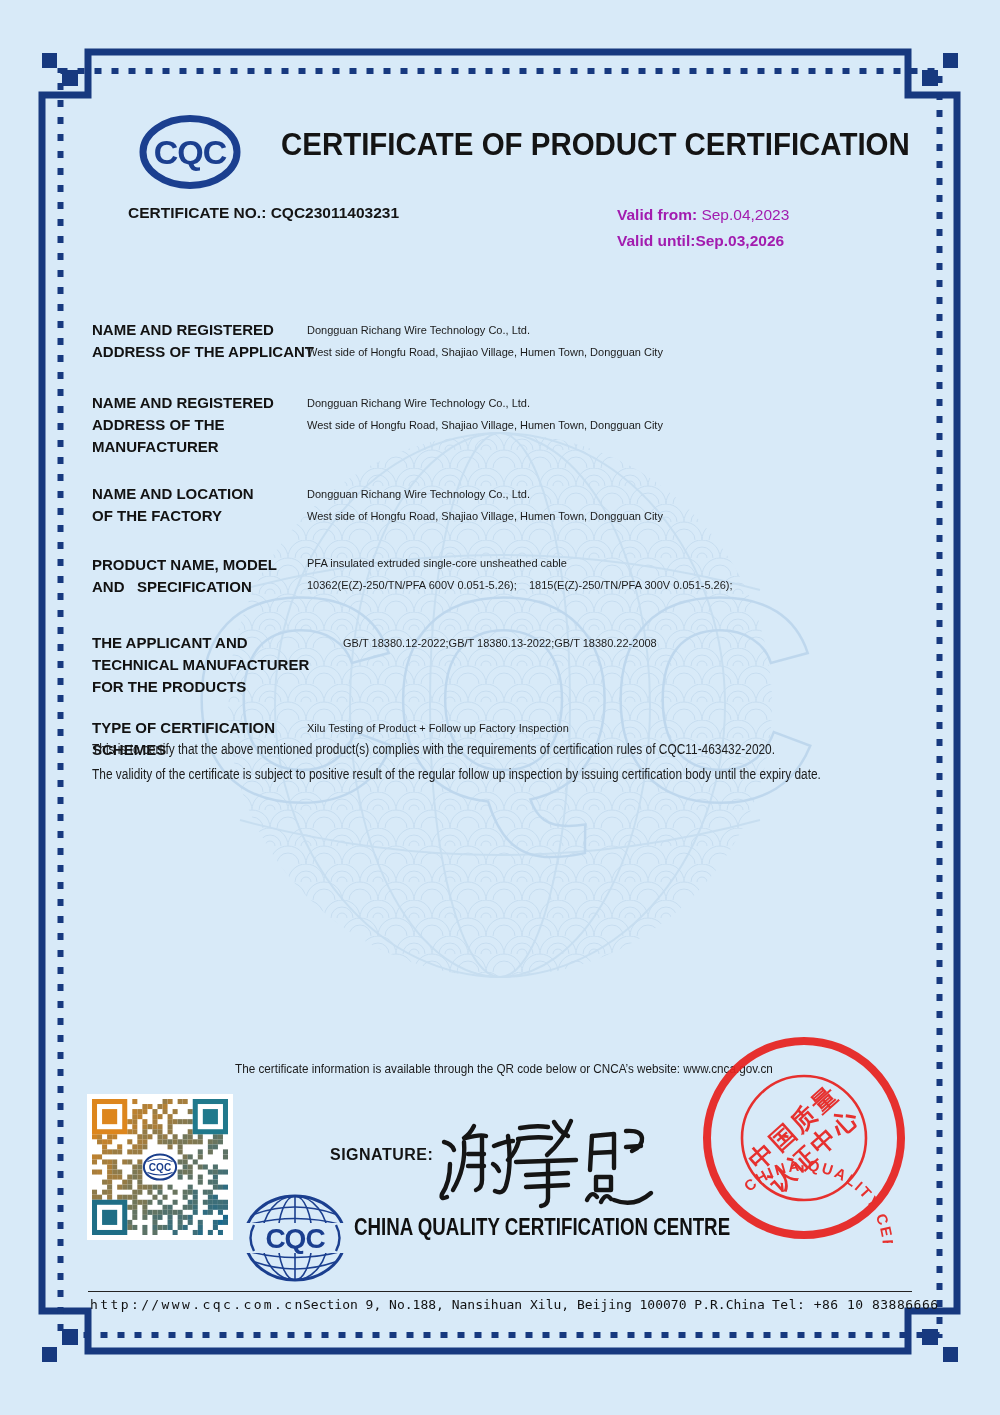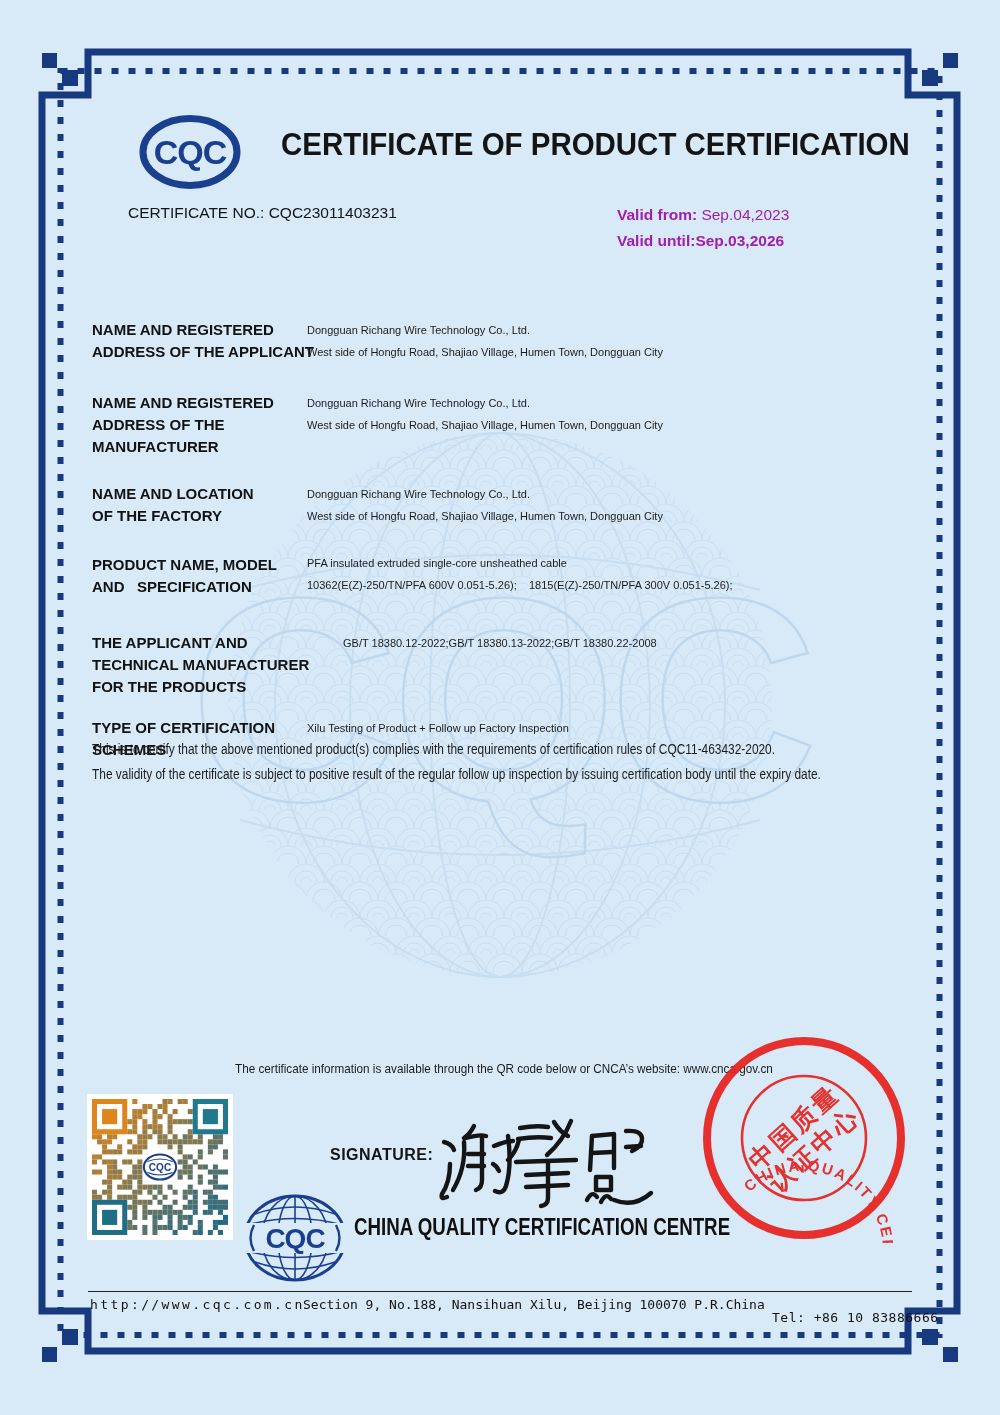--- a/index.html
+++ b/index.html
@@ -1,21 +1,21 @@
 <!DOCTYPE html>
 <html><head>
 <meta charset="utf-8">
 <style>
   html,body{margin:0;padding:0;}
   body{background:#eef4fa;font-family:"Liberation Sans", sans-serif;}
   .page{position:relative;width:1000px;height:1415px;background:#d8eaf8;overflow:hidden;margin:0 auto;}
   .abs{position:absolute;}
   svg{display:block;}
   .title{font-size:31px;font-weight:bold;color:#141414;letter-spacing:0px;transform:scaleX(.95);transform-origin:left center;white-space:nowrap;}
-  .certno{font-size:15.5px;font-weight:normal;color:#141414;white-space:nowrap;}
+  .certno{font-size:15.5px;font-weight:bold;color:#141414;white-space:nowrap;}
   .valid-line{font-size:15.5px;color:#a21caf;white-space:nowrap;line-height:25.5px;}
   .valid-line .vl{font-weight:bold;}
   .field-label{font-size:15px;font-weight:bold;color:#121212;line-height:22px;white-space:pre;}
   .field-value{font-size:11px;color:#1b1b1b;line-height:22px;white-space:pre;}
   .statement{font-size:14px;color:#1b1b1b;white-space:nowrap;transform:scaleX(.85);transform-origin:left center;}
   .qr-note{font-size:13px;color:#1b1b1b;white-space:nowrap;transform:scaleX(.9);transform-origin:left center;}
   .sig-label{font-size:16px;font-weight:bold;color:#141414;letter-spacing:.5px;}
   .issuer-name{font-size:24px;font-weight:bold;color:#101010;white-space:nowrap;transform:scaleX(.78);transform-origin:left center;letter-spacing:0;}
   .footer-rule{width:824px;border-top:1.6px solid #222;}
   .footer-text{font-family:"DejaVu Sans Mono","Liberation Mono",monospace;font-size:13px;color:#111;white-space:nowrap;}
@@ -499,15 +499,15 @@
     </g>
     <rect x="1" y="31" width="104" height="30" fill="#d8eaf8"></rect>
     <path d="M12,33 q-7,13 0,26 M94,33 q7,13 0,26" fill="none" stroke="#1b3f8f" stroke-width="2.4"></path>
     <text x="53" y="56" text-anchor="middle" font-size="28" font-weight="bold" fill="#1b3f8f" letter-spacing="-1">CQC</text>
   </svg>
   <div class="abs issuer-name" style="left:354px;top:1213px;">CHINA QUALITY CERTIFICATION CENTRE</div>
 
   <div class="abs footer-rule" style="left:88px;top:1291px;"></div>
   <div class="abs footer-text" style="left:90px;top:1297px;letter-spacing:2.4px;">http://www.cqc.com.cn</div>
   <div class="abs footer-text" style="left:303px;top:1297px;">Section 9, No.188, Nansihuan Xilu, Beijing 100070 P.R.China</div>
-  <div class="abs footer-text" style="left:772px;top:1297px;letter-spacing:.5px;margin-top:13px;">Tel: +86 10 83886666</div>
+  <div class="abs footer-text" style="left:772px;top:1297px;letter-spacing:.5px;">Tel: +86 10 83886666</div>
 
 </div>
 
 </body></html>

